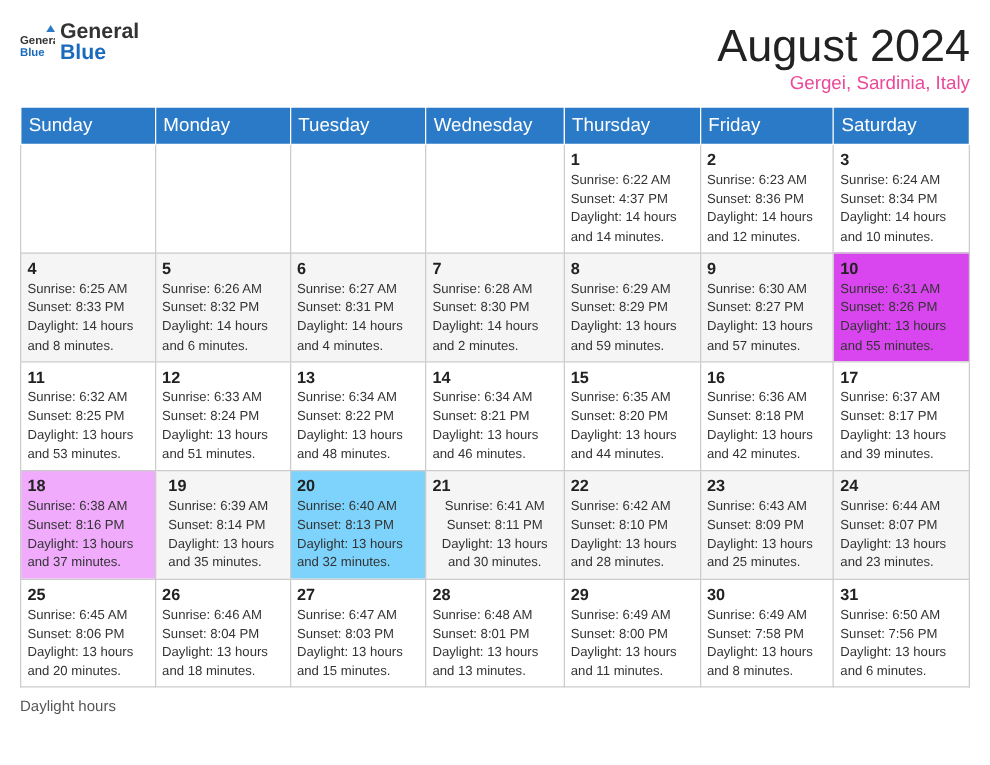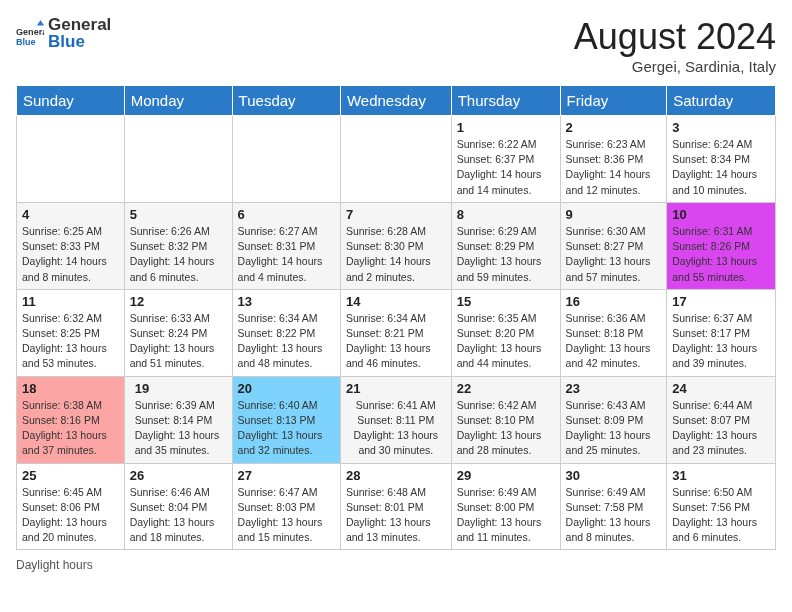--- a/index.html
+++ b/index.html
@@ -28,21 +28,21 @@
     .title-block {
       text-align: right;
     }
     .month-year {
       font-size: 36px;
       font-weight: normal;
       color: #222;
     }
     .location {
       font-size: 15px;
-      color: #404040;
+      color: #ec4899;
     }
     .calendar {
       width: 100%;
       border-collapse: collapse;
       font-size: 11px;
     }
     .calendar th {
       background: #2a7ac7;
       color: #fff;
       text-align: left;
@@ -118,21 +118,21 @@
   </thead>
   <tbody id="calendar-body">
   <tr>
         <td class="empty-cell"></td>
         <td class="empty-cell"></td>
         <td class="empty-cell"></td>
         <td class="empty-cell"></td>
         <td>
           <span class="day-num">1</span>
           <div class="day-info" style="white-space: pre-line;">Sunrise: 6:22 AM
-Sunset: 6:37 PM
+Sunset: 4:37 PM
 Daylight: 14 hours and 14 minutes.</div>
         </td>
         <td>
           <span class="day-num">2</span>
           <div class="day-info" style="white-space: pre-line;">Sunrise: 6:23 AM
 Sunset: 8:36 PM
 Daylight: 14 hours and 12 minutes.</div>
         </td>
         <td>
           <span class="day-num">3</span>
@@ -223,21 +223,21 @@
 Daylight: 13 hours and 42 minutes.</div>
         </td>
         <td>
           <span class="day-num">17</span>
           <div class="day-info" style="white-space: pre-line;">Sunrise: 6:37 AM
 Sunset: 8:17 PM
 Daylight: 13 hours and 39 minutes.</div>
         </td>
       </tr>
       <tr style="background: rgb(245, 245, 245);">
-        <td style="background: #fca5a5;">
+        <td style="background: #f0abfc;">
           <span class="day-num">18</span>
           <div class="day-info" style="white-space: pre-line;">Sunrise: 6:38 AM
 Sunset: 8:16 PM
 Daylight: 13 hours and 37 minutes.</div>
         </td>
         <td style="background: rgb(245, 245, 245); padding-left: 10px;">
           <span class="day-num">19</span>
           <div class="day-info" style="white-space: pre-line;">Sunrise: 6:39 AM
 Sunset: 8:14 PM
 Daylight: 13 hours and 35 minutes.</div>

